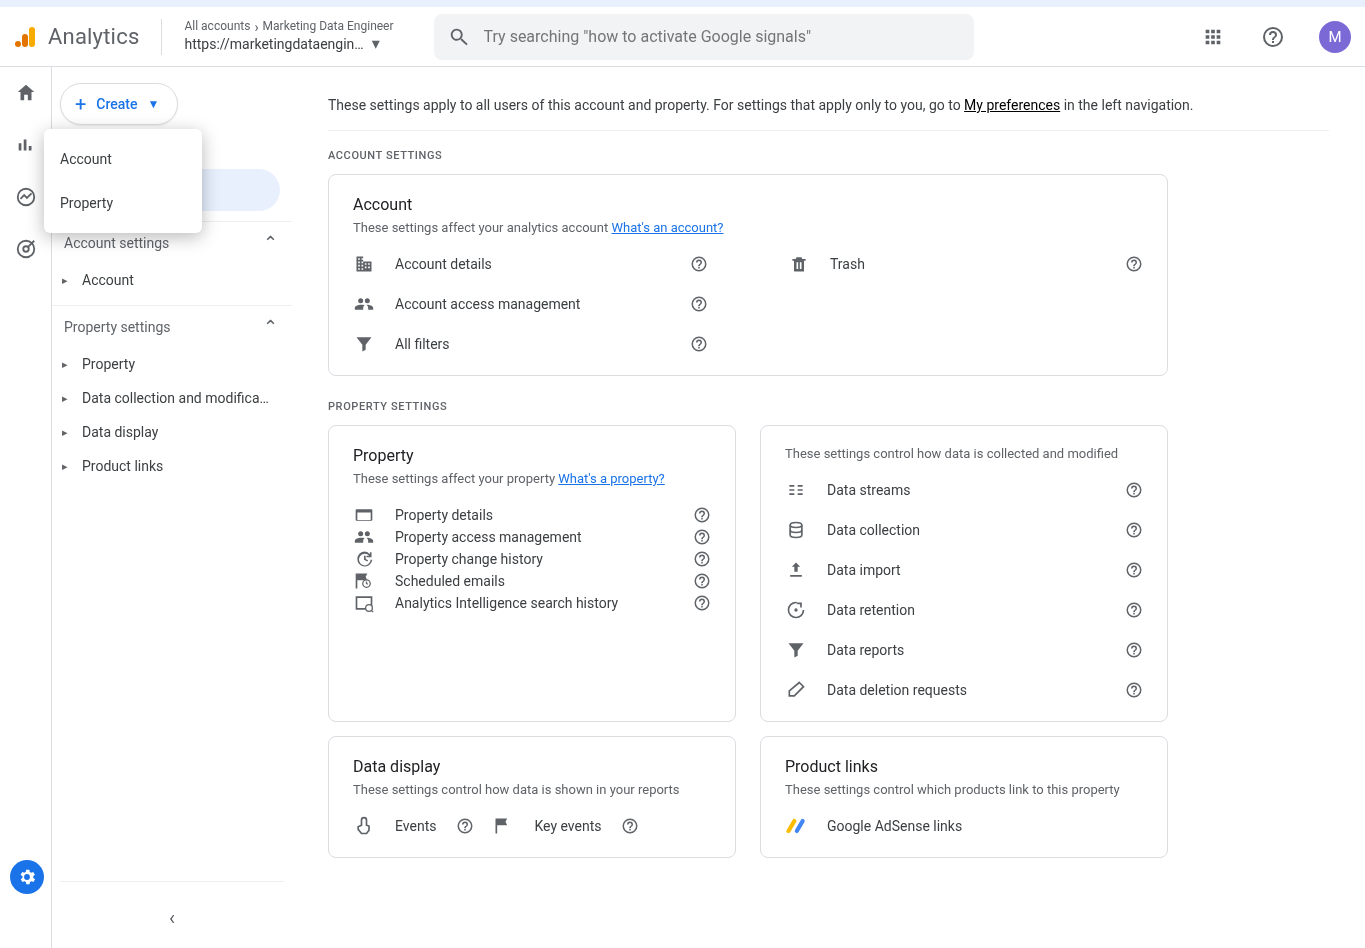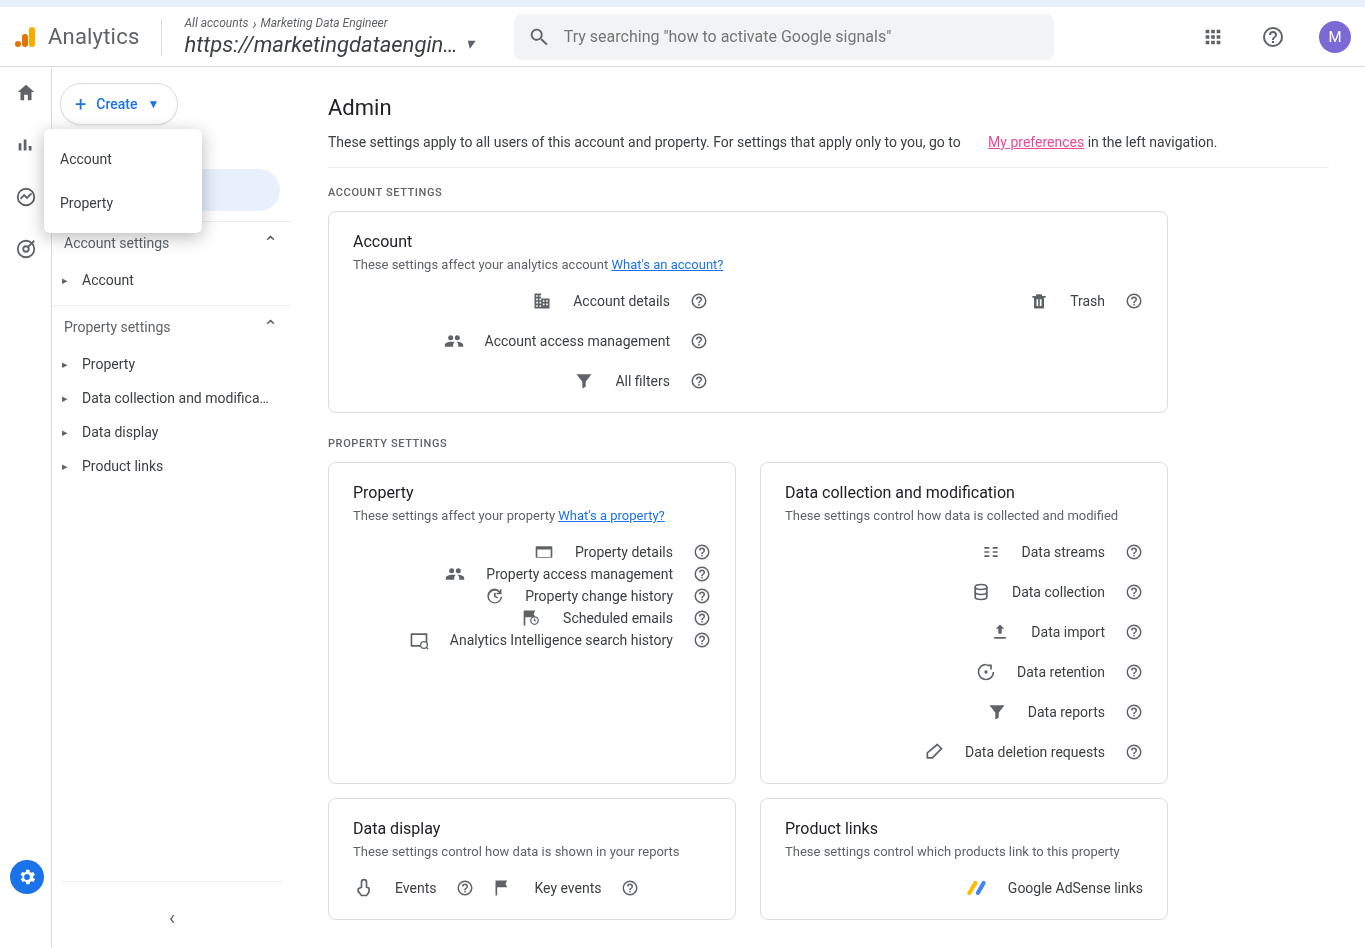--- a/index.html
+++ b/index.html
@@ -8,25 +8,25 @@
 
   
   .top-strip { height: 7px; background: #e8f0fe; }
 
   
   .header { display: flex; align-items: center; height: 60px; padding: 2px 14px; border-bottom: 1px solid #dadce0; gap: 14px; }
   .logo-wrap { display: flex; align-items: center; gap: 10px; }
   .logo-svg { width: 24px; height: 24px; }
   .product-name { font-size: 22px; color: #5f6368; letter-spacing: .2px; }
   .vdiv { width: 1px; height: 36px; background: #dadce0; margin: 0 8px; }
-  .acct-picker { display: flex; flex-direction: column; line-height: 1.15; cursor: pointer; max-width: 330px; font-style: italic; }
+  .acct-picker { display: flex; flex-direction: column; line-height: 1.15; cursor: pointer; max-width: 330px; }
   .acct-bc { display: flex; align-items: center; gap: 4px; color: #5f6368; font-size: 12px; }
   .acct-bc .chev { font-size: 14px; color: #5f6368; }
   .acct-line2 { display: flex; align-items: center; gap: 8px; }
-  .acct-url { font-size: 22px; color: #3c4043; max-width: 280px; white-space: nowrap; overflow: hidden; text-overflow: ellipsis; }
+  .acct-url { font-size: 14px; color: #3c4043; max-width: 280px; white-space: nowrap; overflow: hidden; text-overflow: ellipsis; }
   .acct-drop { color: #5f6368; font-size: 16px; }
   .search { flex: 0 0 540px; margin-left: 26px; display: flex; align-items: center; background: #f1f3f4; border-radius: 8px; height: 46px; padding: 0 14px; gap: 14px; }
   .search svg { width: 22px; height: 22px; fill: #5f6368; }
   .search input { border: none; background: transparent; outline: none; font-size: 16px; color: #5f6368; flex: 1; }
   .header-spacer { flex: 1; }
   .hicon { width: 28px; height: 28px; display: inline-flex; align-items: center; justify-content: center; color: #5f6368; cursor: pointer; margin-left: 18px; }
   .avatar { width: 32px; height: 32px; border-radius: 50%; background: #7b6ad6; color: #fff; display: flex; align-items: center; justify-content: center; font-size: 15px; margin-left: 18px; }
 
   
   .body { flex: 1; display: flex; min-height: 0; }
@@ -52,29 +52,29 @@
   .nav-item-text { white-space: nowrap; overflow: hidden; text-overflow: ellipsis; }
   .panel-collapse-zone { position: absolute; bottom: 18px; left: 0; right: 0; display: flex; flex-direction: column; }
   .panel-collapse-zone .line { height: 1px; background: #eee; margin: 0 8px 24px 8px; }
   .panel-collapse { display: flex; justify-content: center; }
   .panel-collapse span { font-size: 20px; color: #5f6368; cursor: pointer; }
 
   
   .main { flex: 1; background: #fff; padding: 28px 36px; overflow: auto; }
   .main h1 { font-size: 22px; font-weight: 400; color: #202124; margin-bottom: 12px; }
   .main .intro { font-size: 14px; color: #3c4043; border-bottom: 1px solid #eee; padding-bottom: 14px; margin-bottom: 18px; line-height: 1.5; }
-  .main .intro a { color: #ec4899; text-decoration: underline; margin-left: 24px; }
+  .main .intro a { color: #000000; text-decoration: underline; }
   .section-label { text-transform: uppercase; font-size: 11px; font-weight: 500; letter-spacing: .6px; color: #5f6368; margin: 8px 0 12px 0; }
 
   .card { border: 1px solid #dadce0; border-radius: 8px; padding: 20px 24px; background: #fff; }
   .card-title { font-size: 16px; font-weight: 400; color: #202124; margin-bottom: 6px; }
   .card-desc { font-size: 13px; color: #5f6368; }
   .card-desc a { color: #1a73e8; text-decoration: underline; }
   .card-cols { display: flex; gap: 80px; margin-top: 18px; }
-  .card-col { flex: 1; display: flex; flex-direction: column; gap: 18px; align-items: flex-end; }
+  .card-col { flex: 1; display: flex; flex-direction: column; gap: 18px; }
   .item-row { display: flex; align-items: center; gap: 20px; position: relative; }
   .item-icon { width: 22px; height: 22px; color: #5f6368; display: inline-flex; align-items: center; justify-content: center; }
   .item-label { flex: 1; font-size: 14px; color: #3c4043; }
   .help-icon { width: 18px; height: 18px; color: #5f6368; cursor: pointer; display: inline-flex; align-items: center; justify-content: center; margin-left: auto; }
 
   .cards-row { display: flex; gap: 24px; margin-top: 12px; }
   .cards-row .card { flex: 1; }
 </style>
 </head>
 <body>
@@ -292,21 +292,20 @@
 
       <div class="panel-collapse-zone">
         <div class="line"></div>
         <div class="panel-collapse">
             <span>‹</span>
           </div>
       </div>
     </aside>
 
     <main class="main">
-      <h1>Admin</h1>
       <p class="intro">
         <span>These settings apply to all users of this account and property. For settings that apply only to you, go to </span><a href="#">My preferences</a><span> in the left navigation.</span>
       </p>
 
       <div class="section-label">ACCOUNT SETTINGS</div>
 
       <div class="card" style="max-width:840px">
         <div class="card-title">Account</div>
         <div class="card-desc">
           <span>These settings affect your analytics account </span><a href="#">What's an account?</a>
@@ -440,21 +439,20 @@
                 <span class="help-icon">
                   <svg viewBox="0 0 24 24" width="18" height="18" fill="currentColor">
                     <use href="#i-help"></use>
                   </svg>
                 </span>
               </div>
           </div>
         </div>
 
         <div class="card">
-          <div class="card-title">Data collection and modification</div>
           <div class="card-desc">These settings control how data is collected and modified</div>
           <div class="card-col" style="margin-top:18px; gap:18px; display:flex; flex-direction:column">
             <div class="item-row">
                 <span class="item-icon">
                   <svg viewBox="0 0 24 24" width="20" height="20" fill="currentColor">
                     <use href="#i-streams"></use>
                   </svg>
                 </span>
                 <span class="item-label">Data streams</span>
                 <span class="help-icon">

